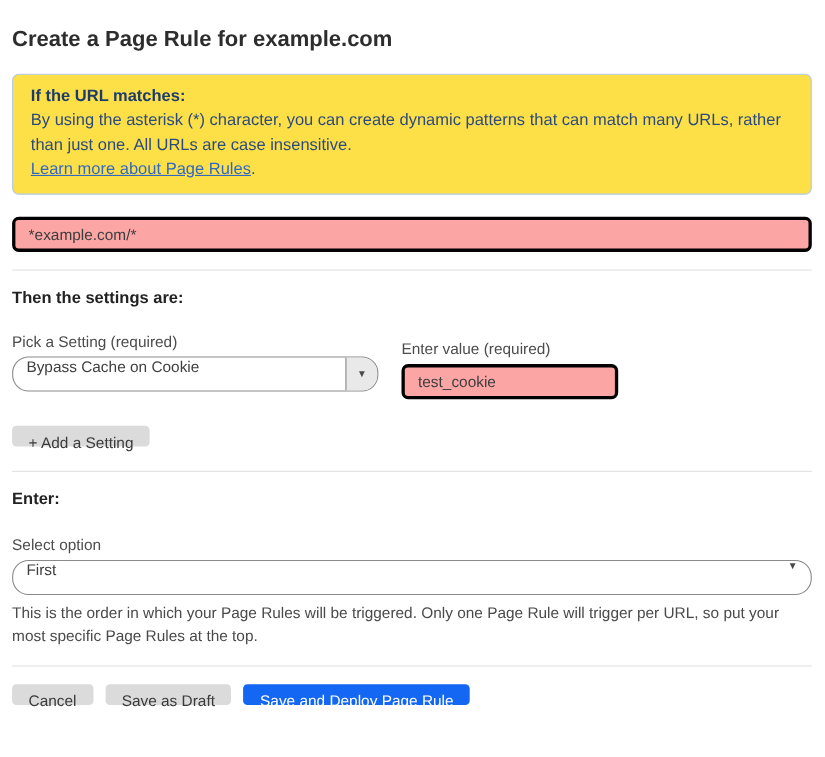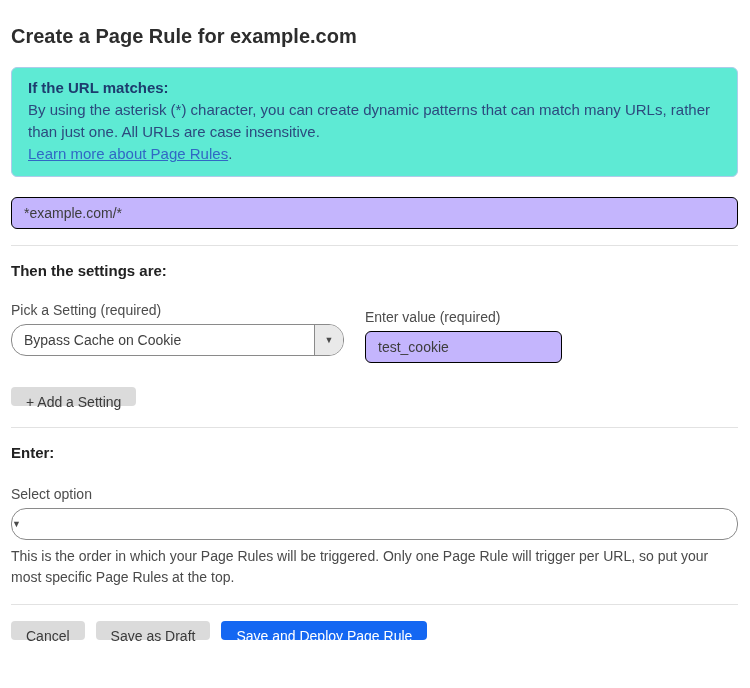--- a/index.html
+++ b/index.html
@@ -15,21 +15,21 @@
 
   h1.page-title {
     font-size: 20px;
     font-weight: bold;
     color: #2d2d2d;
     margin: 15px 0 20px 0;
     line-height: 22px;
   }
 
   .info-box {
-    background: #5eead4;
+    background: #fde047;
     border: 1px solid #aecbea;
     border-radius: 6px;
     padding: 9px 16px 11px 16px;
     color: #2c4a7e;
     font-size: 15px;
     line-height: 22px;
     margin-bottom: 20px;
   }
   .info-heading { font-weight: bold; color: #1d3c6e; }
   .info-link { color: #3168c4; text-decoration: underline; cursor: pointer; }
@@ -38,27 +38,27 @@
   .field-label {
     display: block;
     font-size: 14px;
     color: #4c4c4c;
     margin-bottom: 6px;
     line-height: 16px;
   }
 
   .text-input {
     height: 32px;
-    border: 1px solid #000000;
+    border: 3px solid #000000;
     border-radius: 6px;
     padding: 0 12px;
     font-size: 14px;
     font-family: "Liberation Sans", sans-serif;
     color: #3d3d3d;
-    background: #c4b5fd;
+    background: #fca5a5;
     outline: none;
   }
   .url-input { width: 100%; }
 
   .helper-text {
     font-size: 14px;
     color: #595959;
     margin-top: 6px;
     line-height: 16px;
   }
@@ -81,21 +81,21 @@
   .settings-row { display: flex; gap: 21px; margin-bottom: 24px; }
   .col-value { margin-top: 7px; }
 
   .select-box {
     width: 333px;
     height: 32px;
     border: 1px solid #8a8a8a;
     border-radius: 15px;
     background: #fff;
     display: flex;
-    align-items: center;
+    align-items: flex-start;
     cursor: pointer;
     overflow: hidden;
   }
   .select-box.full { width: 100%; }
   .select-text {
     flex: 1;
     padding: 0 12px;
     font-size: 14px;
     color: #3f3f3f;
     white-space: nowrap;
@@ -178,20 +178,21 @@
   </div>
 
   <button class="btn btn-gray add-btn">+ Add a Setting</button>
 
   <hr class="divider settings-hr">
 
   <h2 class="section-heading order-heading">Enter:</h2>
 
   <label class="field-label">Select option</label>
   <div class="select-box full">
+    <span class="select-text">First</span>
     <span class="caret-glyph caret-plain">▼</span>
   </div>
   <p class="order-help">This is the order in which your Page Rules will be triggered. Only one Page Rule will trigger per URL, so put your most specific Page Rules at the top.</p>
 
   <hr class="divider order-hr">
 
   <div class="footer-buttons">
     <button class="btn btn-gray">Cancel</button>
     <button class="btn btn-gray">Save as Draft</button>
     <button class="btn btn-blue">Save and Deploy Page Rule</button>

